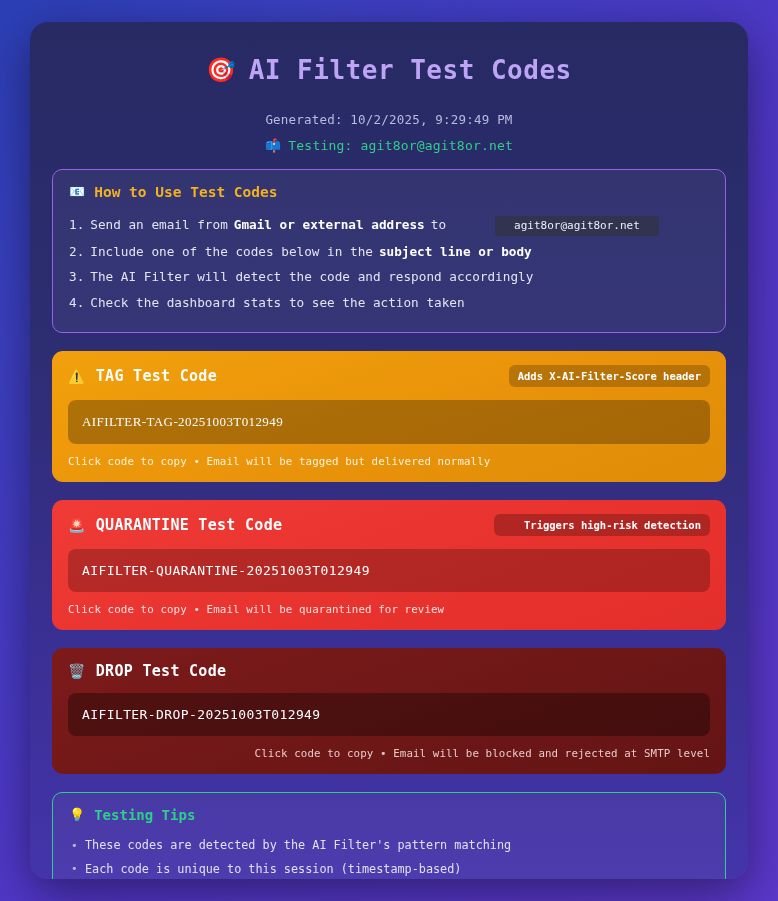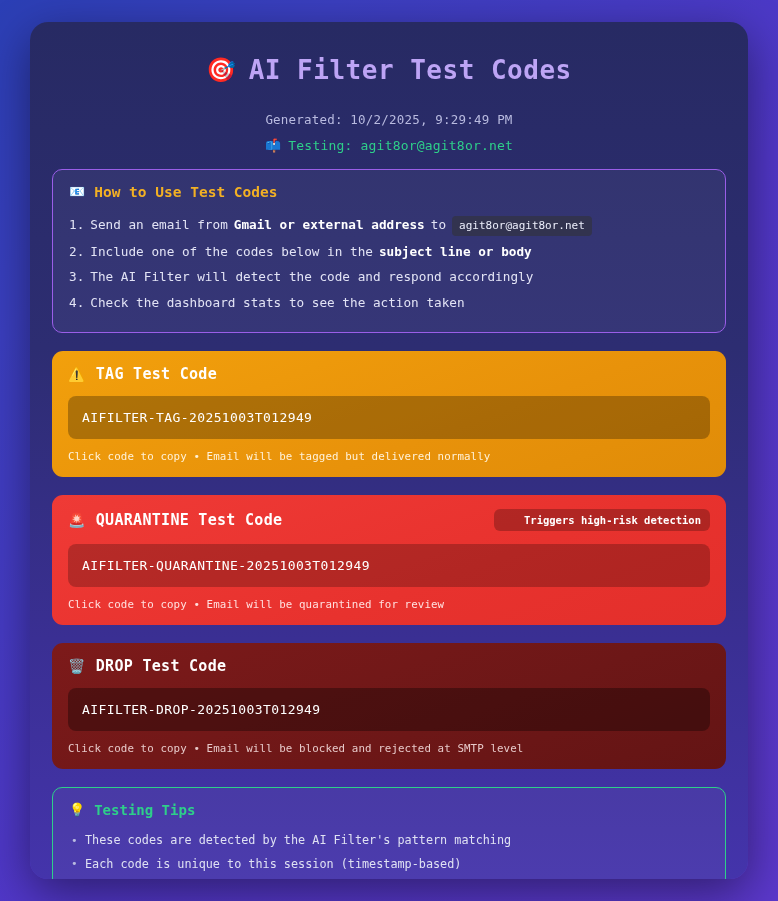--- a/index.html
+++ b/index.html
@@ -99,23 +99,24 @@
   }
   .howto-list li::before {
     content: counter(step) ".";
     color: #e2e3f5;
     flex: none;
   }
   .howto-list b { font-weight: bold; color: #ffffff; }
   .inline-chip {
     background: #32334f;
     border-radius: 4px;
-    padding: 2px 7px;
+    padding: 2px 19px;
     font-size: 11px;
     color: #eceefb;
+    margin-left: 43px;
   }
 
   
   .code-card {
     border-radius: 11px;
     padding: 14px 16px 14px 16px;
     margin-bottom: 18px;
   }
   .code-card.tag {
     background: linear-gradient(160deg, #f2a00c 0%, #e8920a 60%, #e08c08 100%);
@@ -157,31 +158,31 @@
 
   .code-box {
     border-radius: 8px;
     padding: 14px 14px;
     font-size: 13px;
     letter-spacing: 0.4px;
     color: #ffffff;
     cursor: pointer;
     margin-bottom: 11px;
   }
-  .tag .code-box { background: rgba(0,0,0,0.27); }
+  .tag .code-box { background: rgba(0,0,0,0.27); font-family: Liberation Serif, serif; }
   .quarantine .code-box { background: rgba(0,0,0,0.23); }
   .drop .code-box { background: rgba(0,0,0,0.33); }
 
   .card-hint {
     font-size: 10.8px;
     letter-spacing: 0.1px;
   }
   .tag .card-hint { color: #fff2d8; }
   .quarantine .card-hint { color: #ffe0df; }
-  .drop .card-hint { color: #e7c9c9; }
+  .drop .card-hint { color: #e7c9c9; text-align: right; }
 
   
   .tips-panel {
     border: 1px solid #2ecf8a;
     border-radius: 10px;
     background: rgba(255,255,255,0.045);
     padding: 14px 16px 15px 16px;
     margin-bottom: 18px;
   }
   .tips-title {
@@ -256,20 +257,21 @@
       </li>
     </ol>
   </div>
 
   <div class="code-card tag">
     <div class="card-top">
       <div class="card-heading">
         <span class="icon">⚠️</span>
         <span>TAG Test Code</span>
       </div>
+      <div class="card-badge">Adds X-AI-Filter-Score header</div>
     </div>
     <div class="code-box">AIFILTER-TAG-20251003T012949</div>
     <div class="card-hint">Click code to copy • Email will be tagged but delivered normally</div>
   </div>
 
   <div class="code-card quarantine">
     <div class="card-top">
       <div class="card-heading">
         <span class="icon">🚨</span>
         <span>QUARANTINE Test Code</span>

